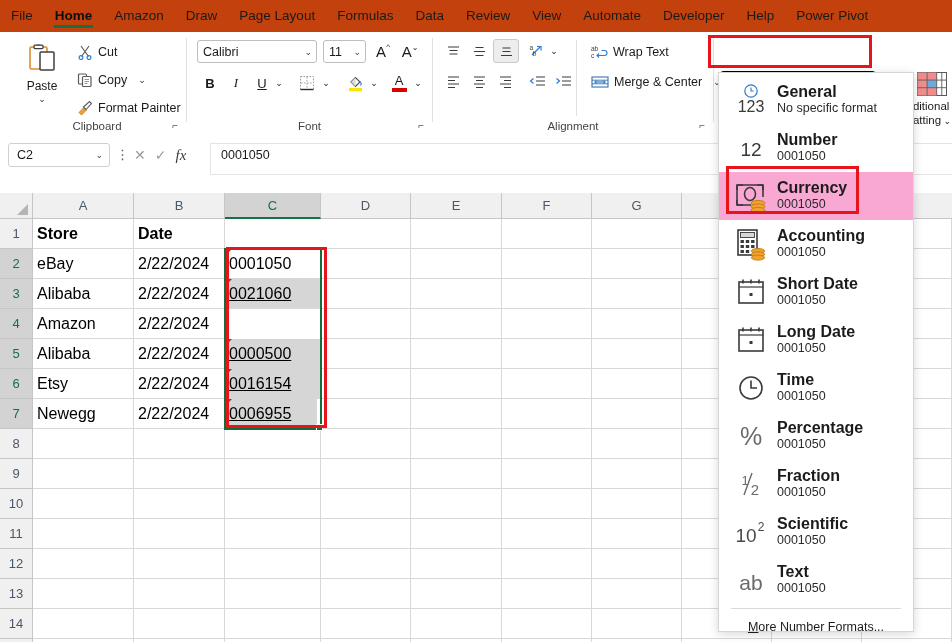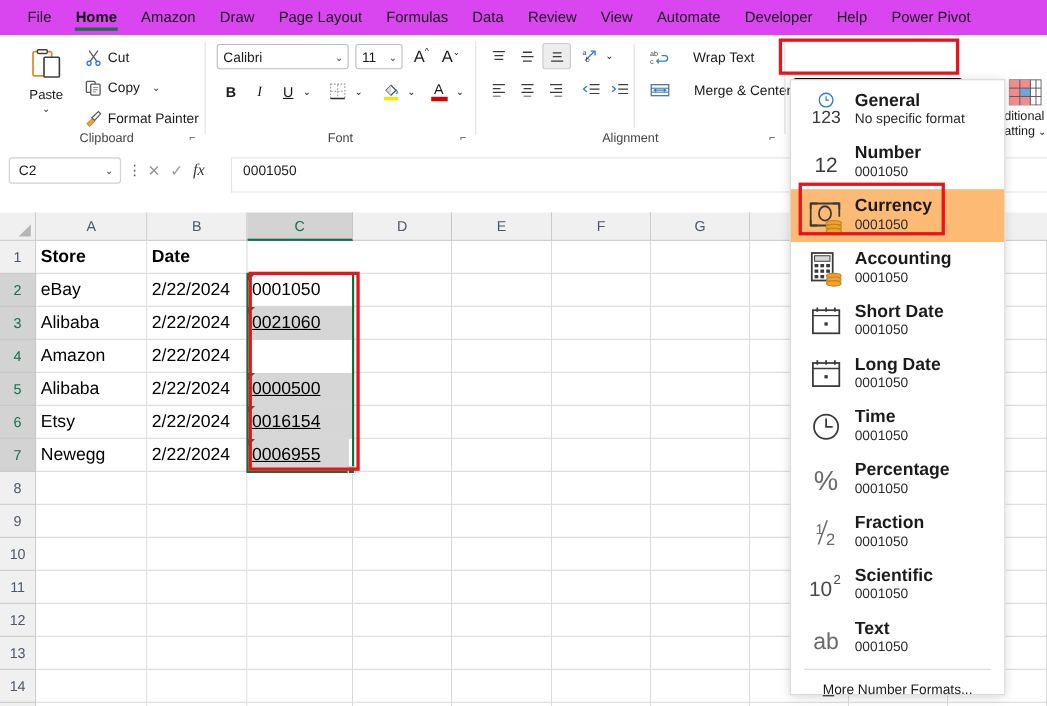--- a/index.html
+++ b/index.html
@@ -7,22 +7,22 @@
     width: 952px; height: 642px;
     font-family: "Liberation Sans", sans-serif;
     background: #ffffff;
     overflow: hidden;
   }
   #app { position: relative; width: 952px; height: 642px; }
 
   
   .tabbar {
     position: absolute; top: 0; left: 0; width: 952px; height: 32px;
-    background: #d946ef;
-    display: flex; align-items: center; padding-left: 14px; gap: 0;
+    background: #c2410c;
+    display: flex; align-items: center; gap: 0;
   }
   .tab {
     font-size: 13.5px; color: #1b1b1b; padding: 4px 11px 6px 11px;
     position: relative; white-space: nowrap; cursor: default;
   }
   .tab.active { font-weight: bold; color: #0f0f0f; }
   .tab.active::after {
     content: ""; position: absolute; left: 10px; right: 10px; bottom: 1px;
     height: 2.5px; background: #127245;
   }
@@ -76,21 +76,21 @@
     font-size: 13px; color: #1b1b1b;
   }
 
   
   .abtn {
     position: absolute; width: 24px; height: 22px; border-radius: 3px;
     display: flex; align-items: center; justify-content: center; cursor: default;
   }
   .abtn.sel { background: #ededed; border: 1px solid #c9c9c9; }
   .align-text {
-    position: absolute; display: flex; align-items: center; gap: 22px;
+    position: absolute; display: flex; align-items: center; gap: 5px;
     font-size: 12.5px; color: #1b1b1b; height: 24px; border-radius: 3px;
     padding: 0 3px; white-space: nowrap; cursor: default;
   }
 
   
   .numfmt-wrap { position: absolute; left: 712px; top: 39px; }
   .numfmt-combo {
     width: 156px; height: 25px; background: #fff;
     border: 2.5px solid #000; border-radius: 4px;
     display: flex; align-items: center; position: relative;
@@ -212,21 +212,21 @@
   .dropdown {
     position: absolute; left: 718px; top: 72px; width: 196px; height: 560px;
     background: #ffffff; border: 1px solid #d6d6d6;
     box-shadow: 0 2px 9px rgba(0,0,0,0.16); z-index: 50;
     padding-top: 3px;
   }
   .dd-item {
     position: relative; height: 48px; display: flex; align-items: center;
     padding-left: 10px; cursor: default;
   }
-  .dd-item.hover { background: #fdba74; }
+  .dd-item.hover { background: #f9a8d4; }
   .dd-icon {
     width: 44px; height: 40px; display: flex; align-items: center;
     justify-content: center; flex: none;
   }
   .dd-text { display: flex; flex-direction: column; justify-content: center;
              margin-left: 4px; }
   .dd-title { font-size: 16px; font-weight: bold; color: #1b1b1b; line-height: 16px; }
   .dd-sub { font-size: 12.5px; color: #2b2b2b; line-height: 17px; }
   .dd-sep { height: 1px; background: #dadada; margin: 4px 12px 0 12px; }
   .dd-more {

